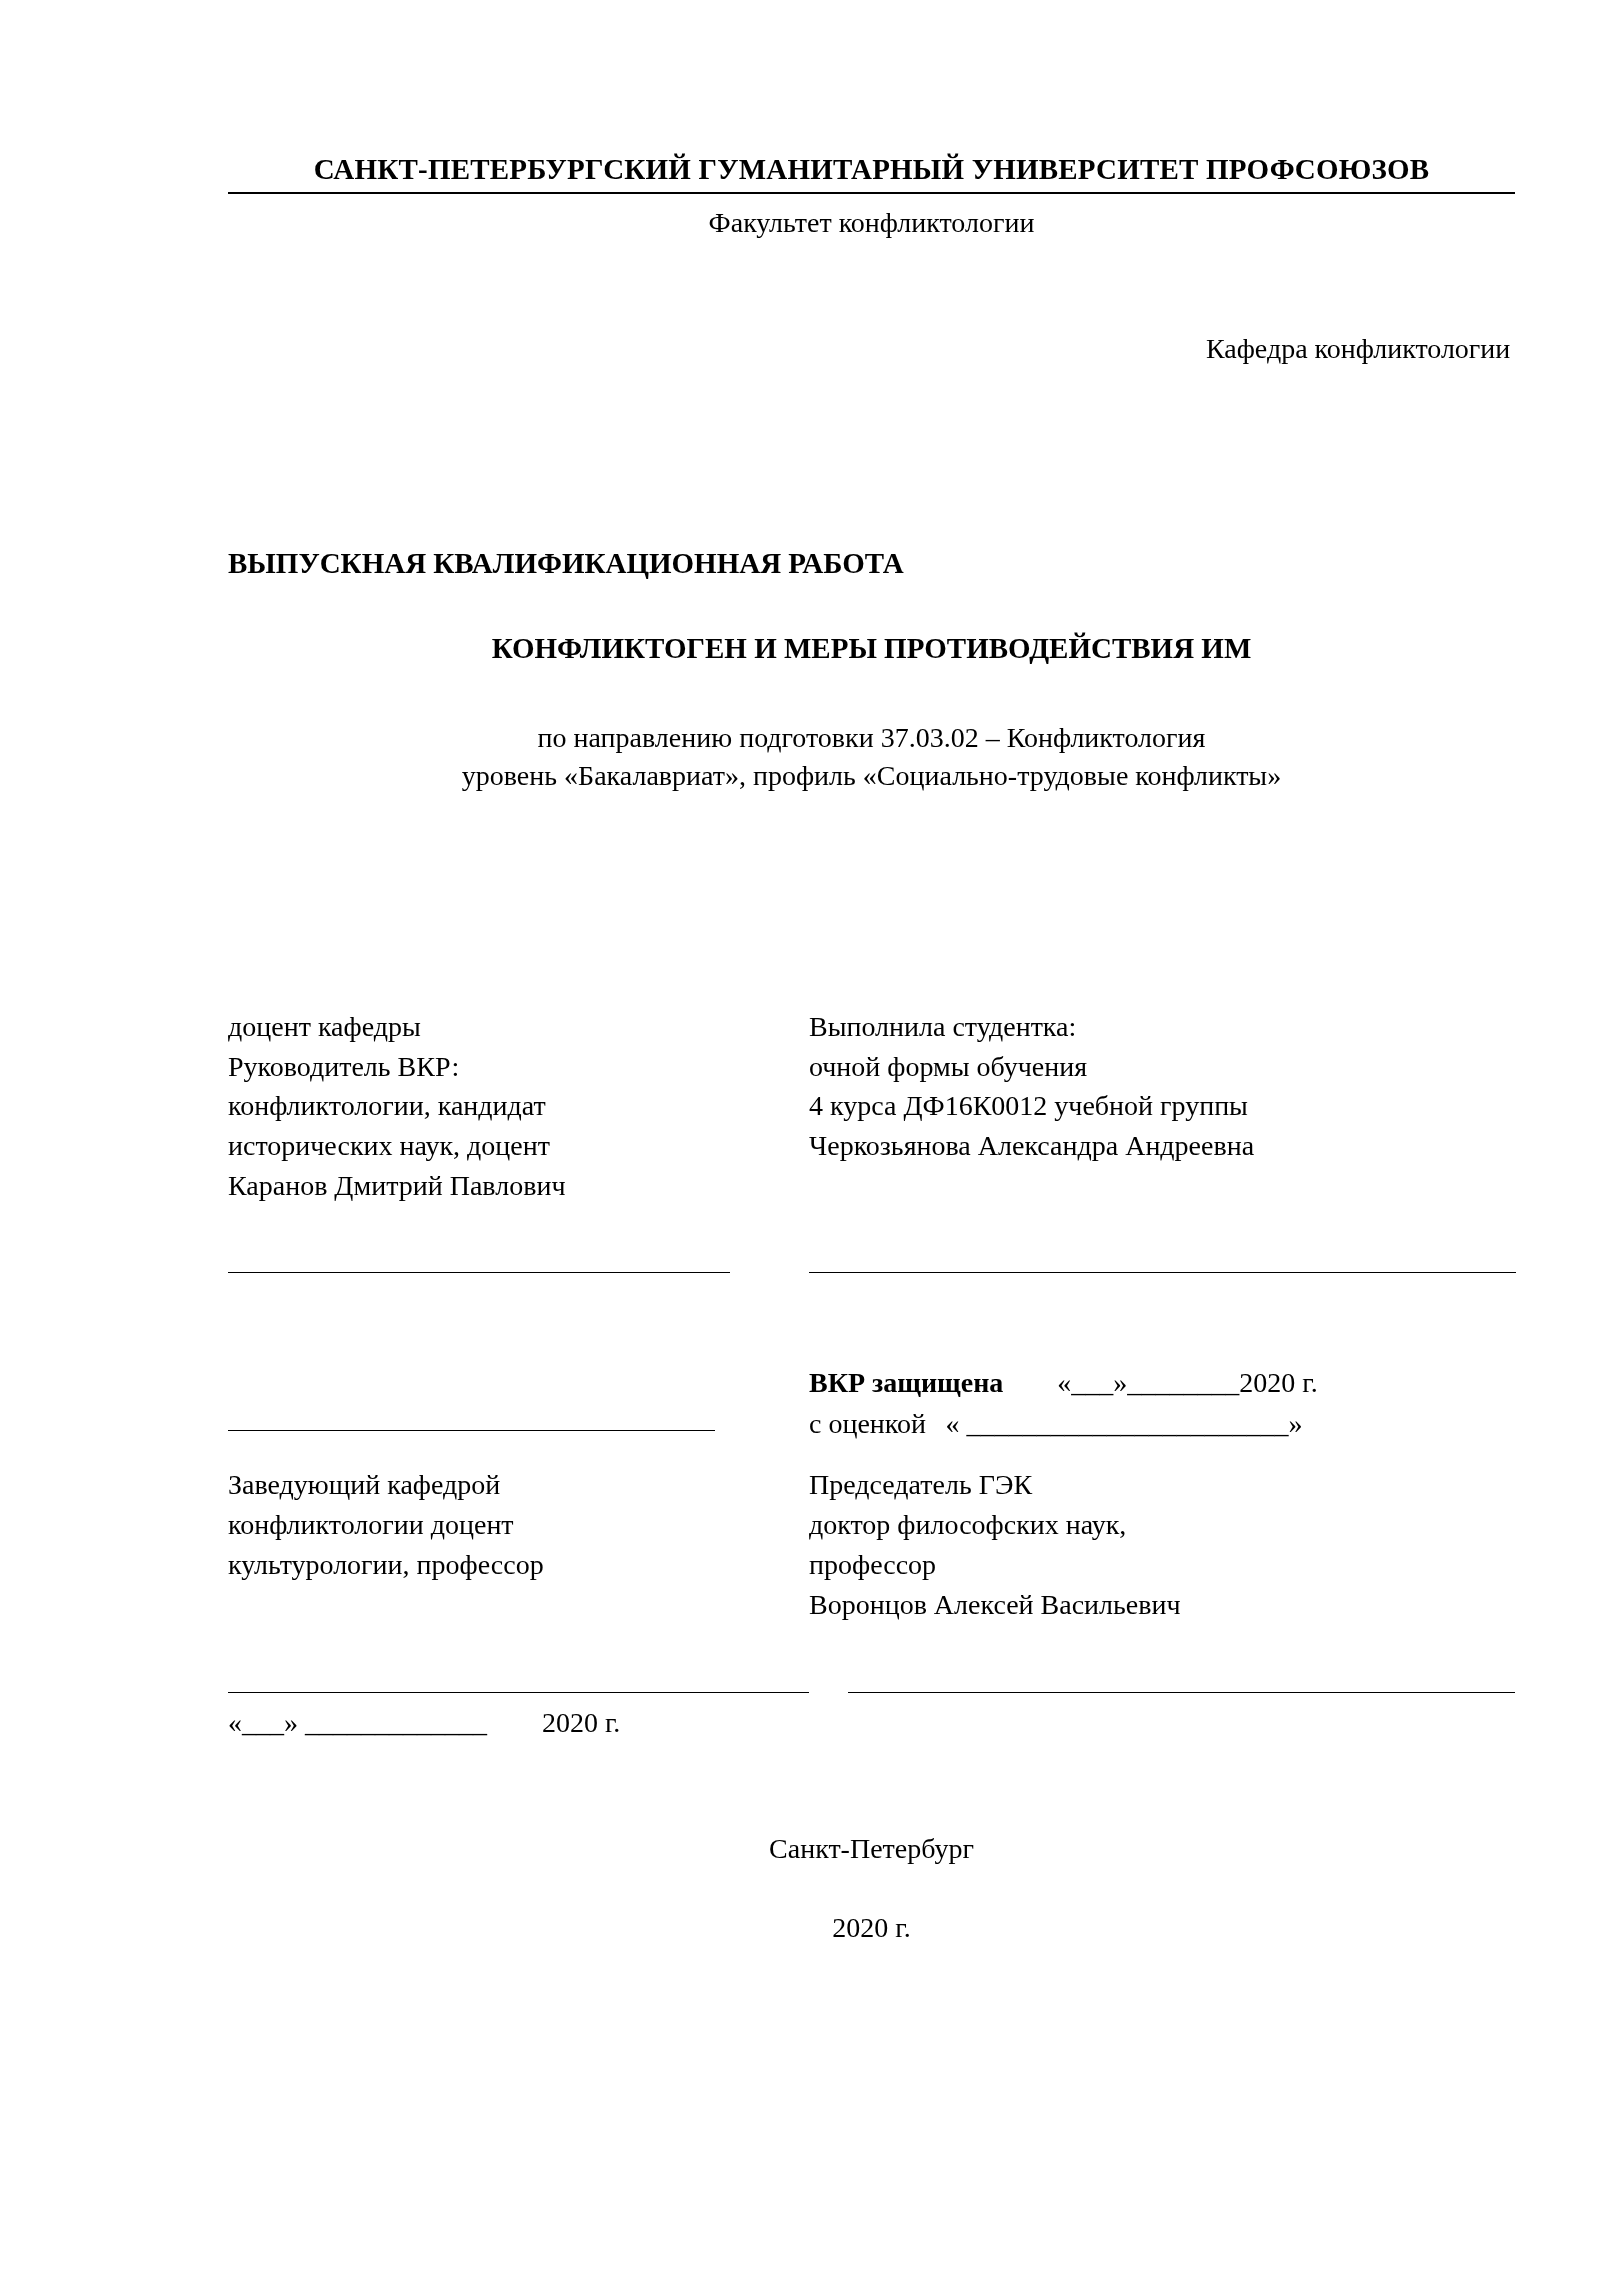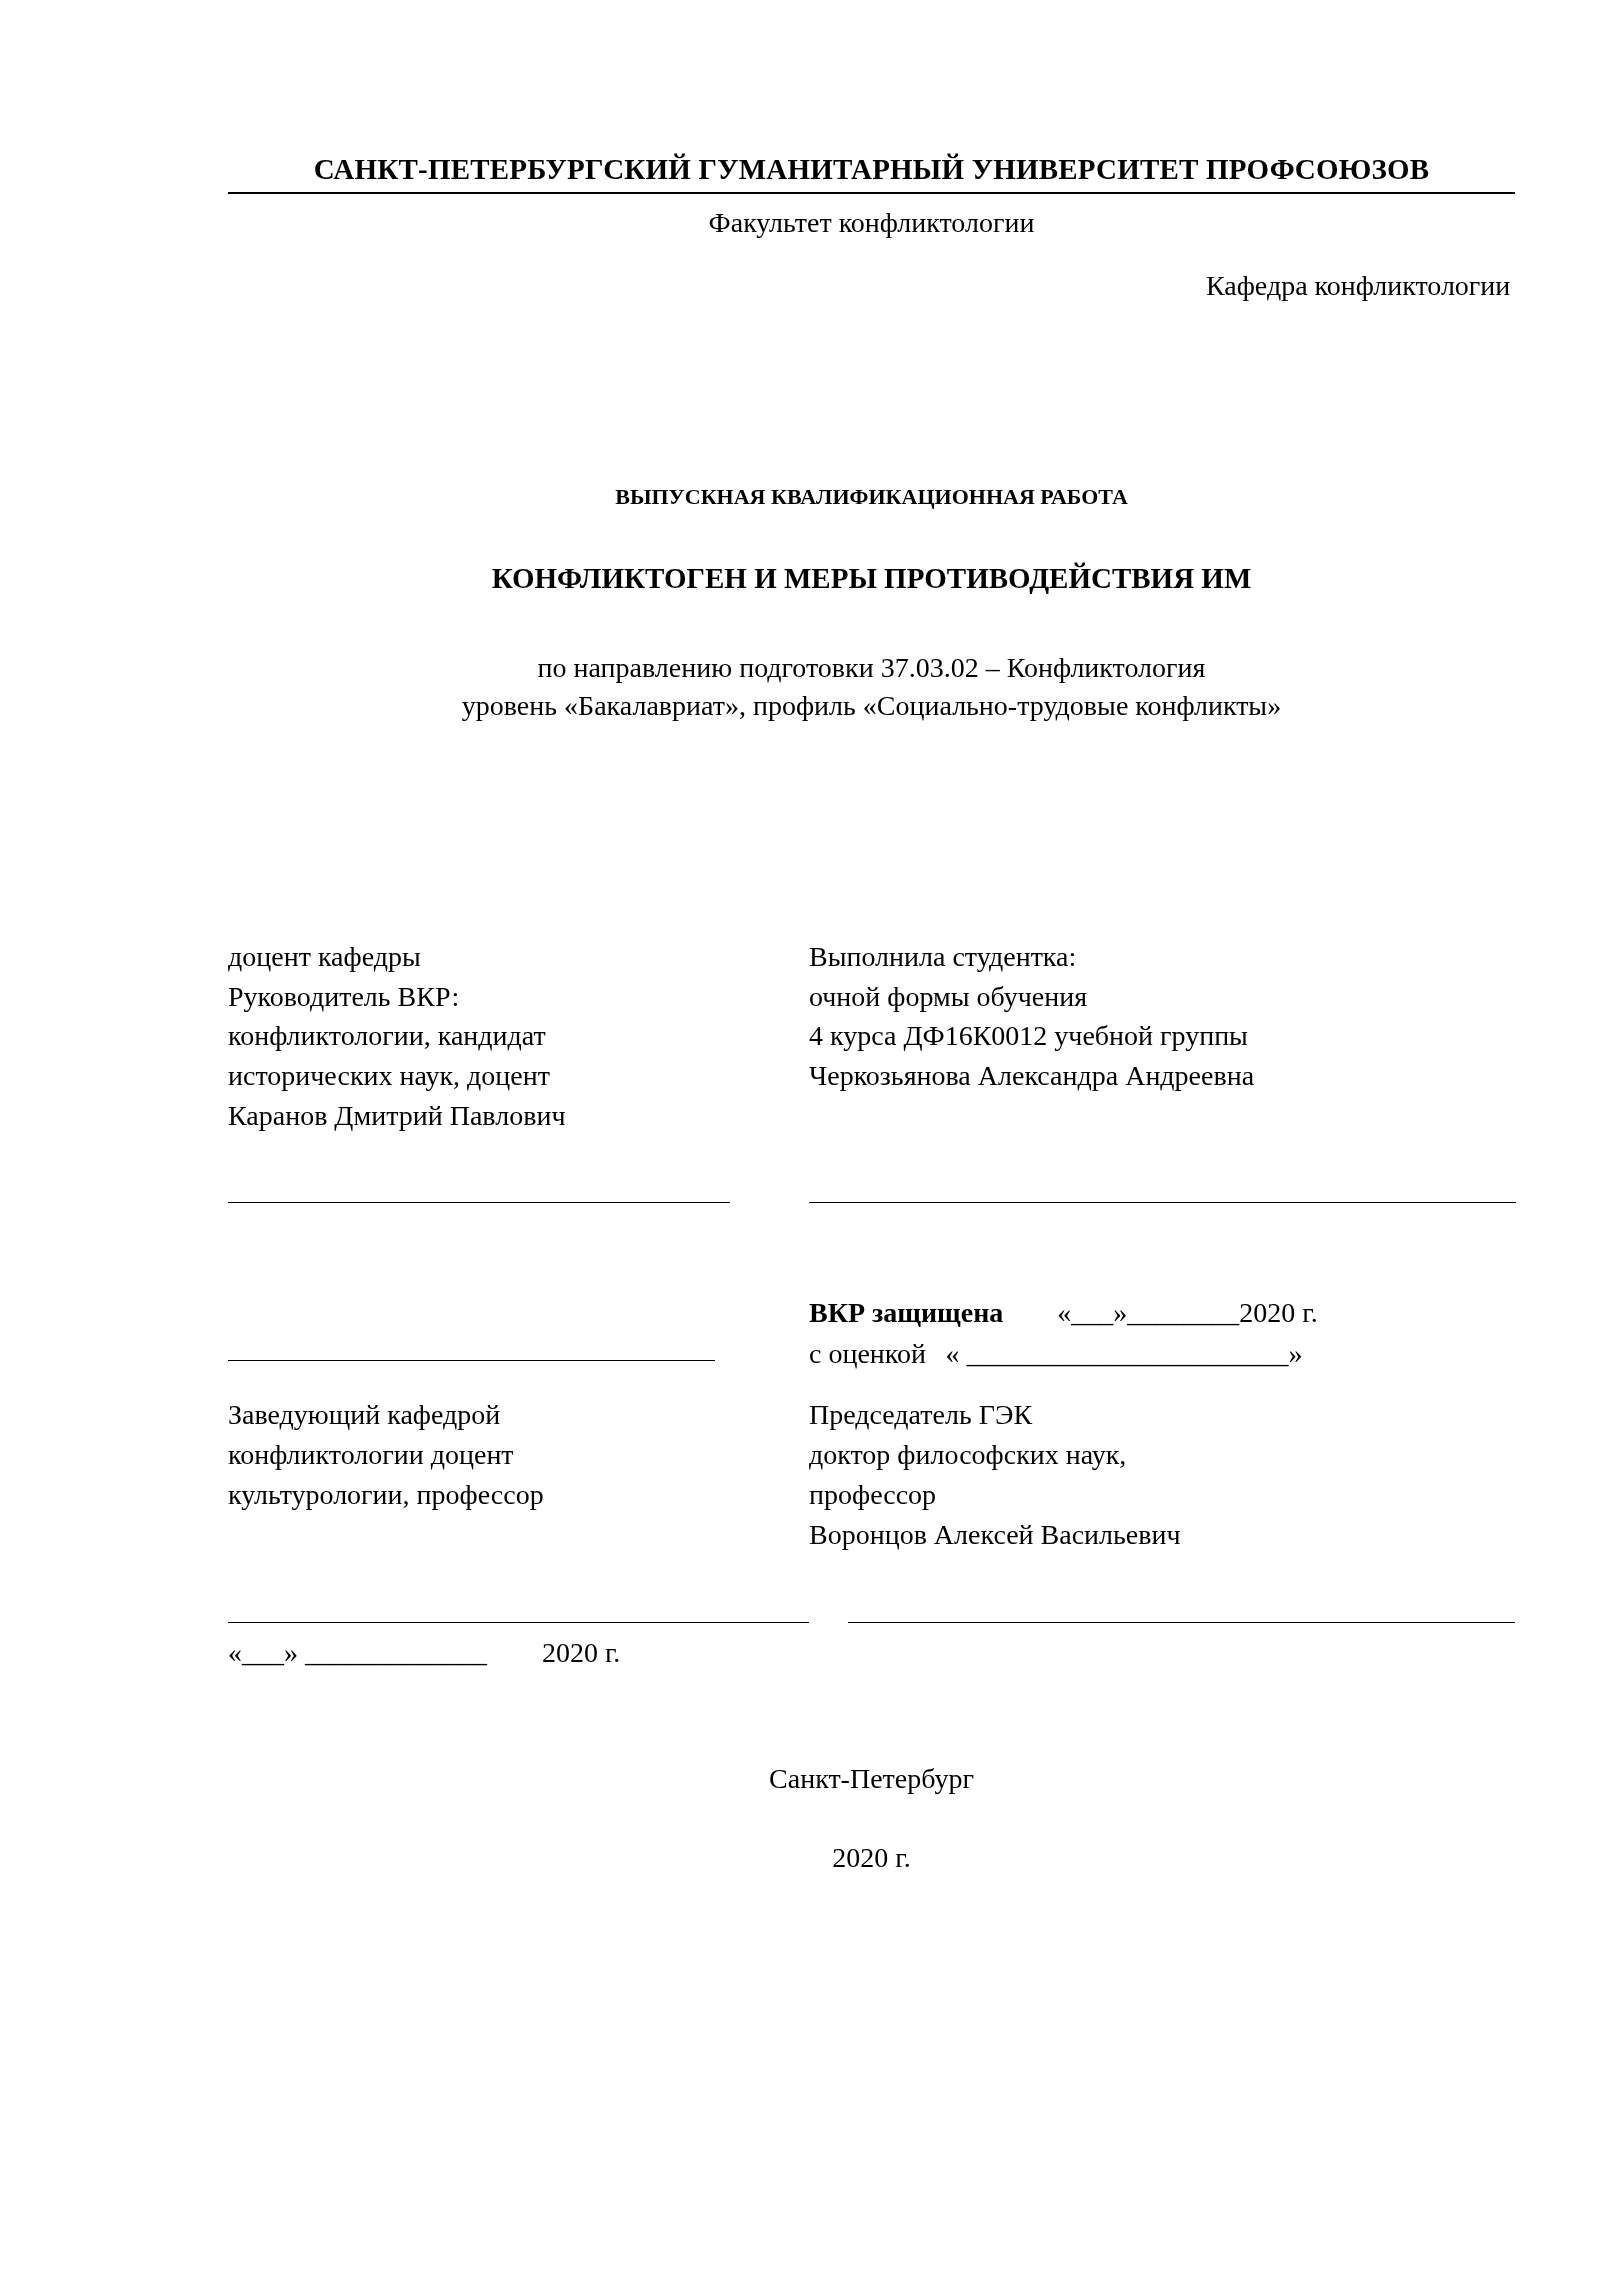--- a/index.html
+++ b/index.html
@@ -42,31 +42,30 @@
     margin-top: 6.3px;
     border-bottom: 2.4px solid #000;
     width: 100%;
   }
   .faculty {
     margin-top: 12.6px;
     text-align: center;
     font-size: 28px;
   }
   .department {
-    margin-top: 31px;
+    margin-top: 94px;
     text-align: right;
     font-size: 28px;
     padding-right: 4.7px;
   }
 
   .work-type {
     margin-top: 182px;
-    text-align: center;
     font-weight: bold;
-    font-size: 22px;
+    font-size: 29px;
   }
   .work-title {
     margin-top: 49px;
     text-align: center;
     font-weight: bold;
     font-size: 29px;
     line-height: 1.32;
   }
   .direction {
     margin-top: 52px;

